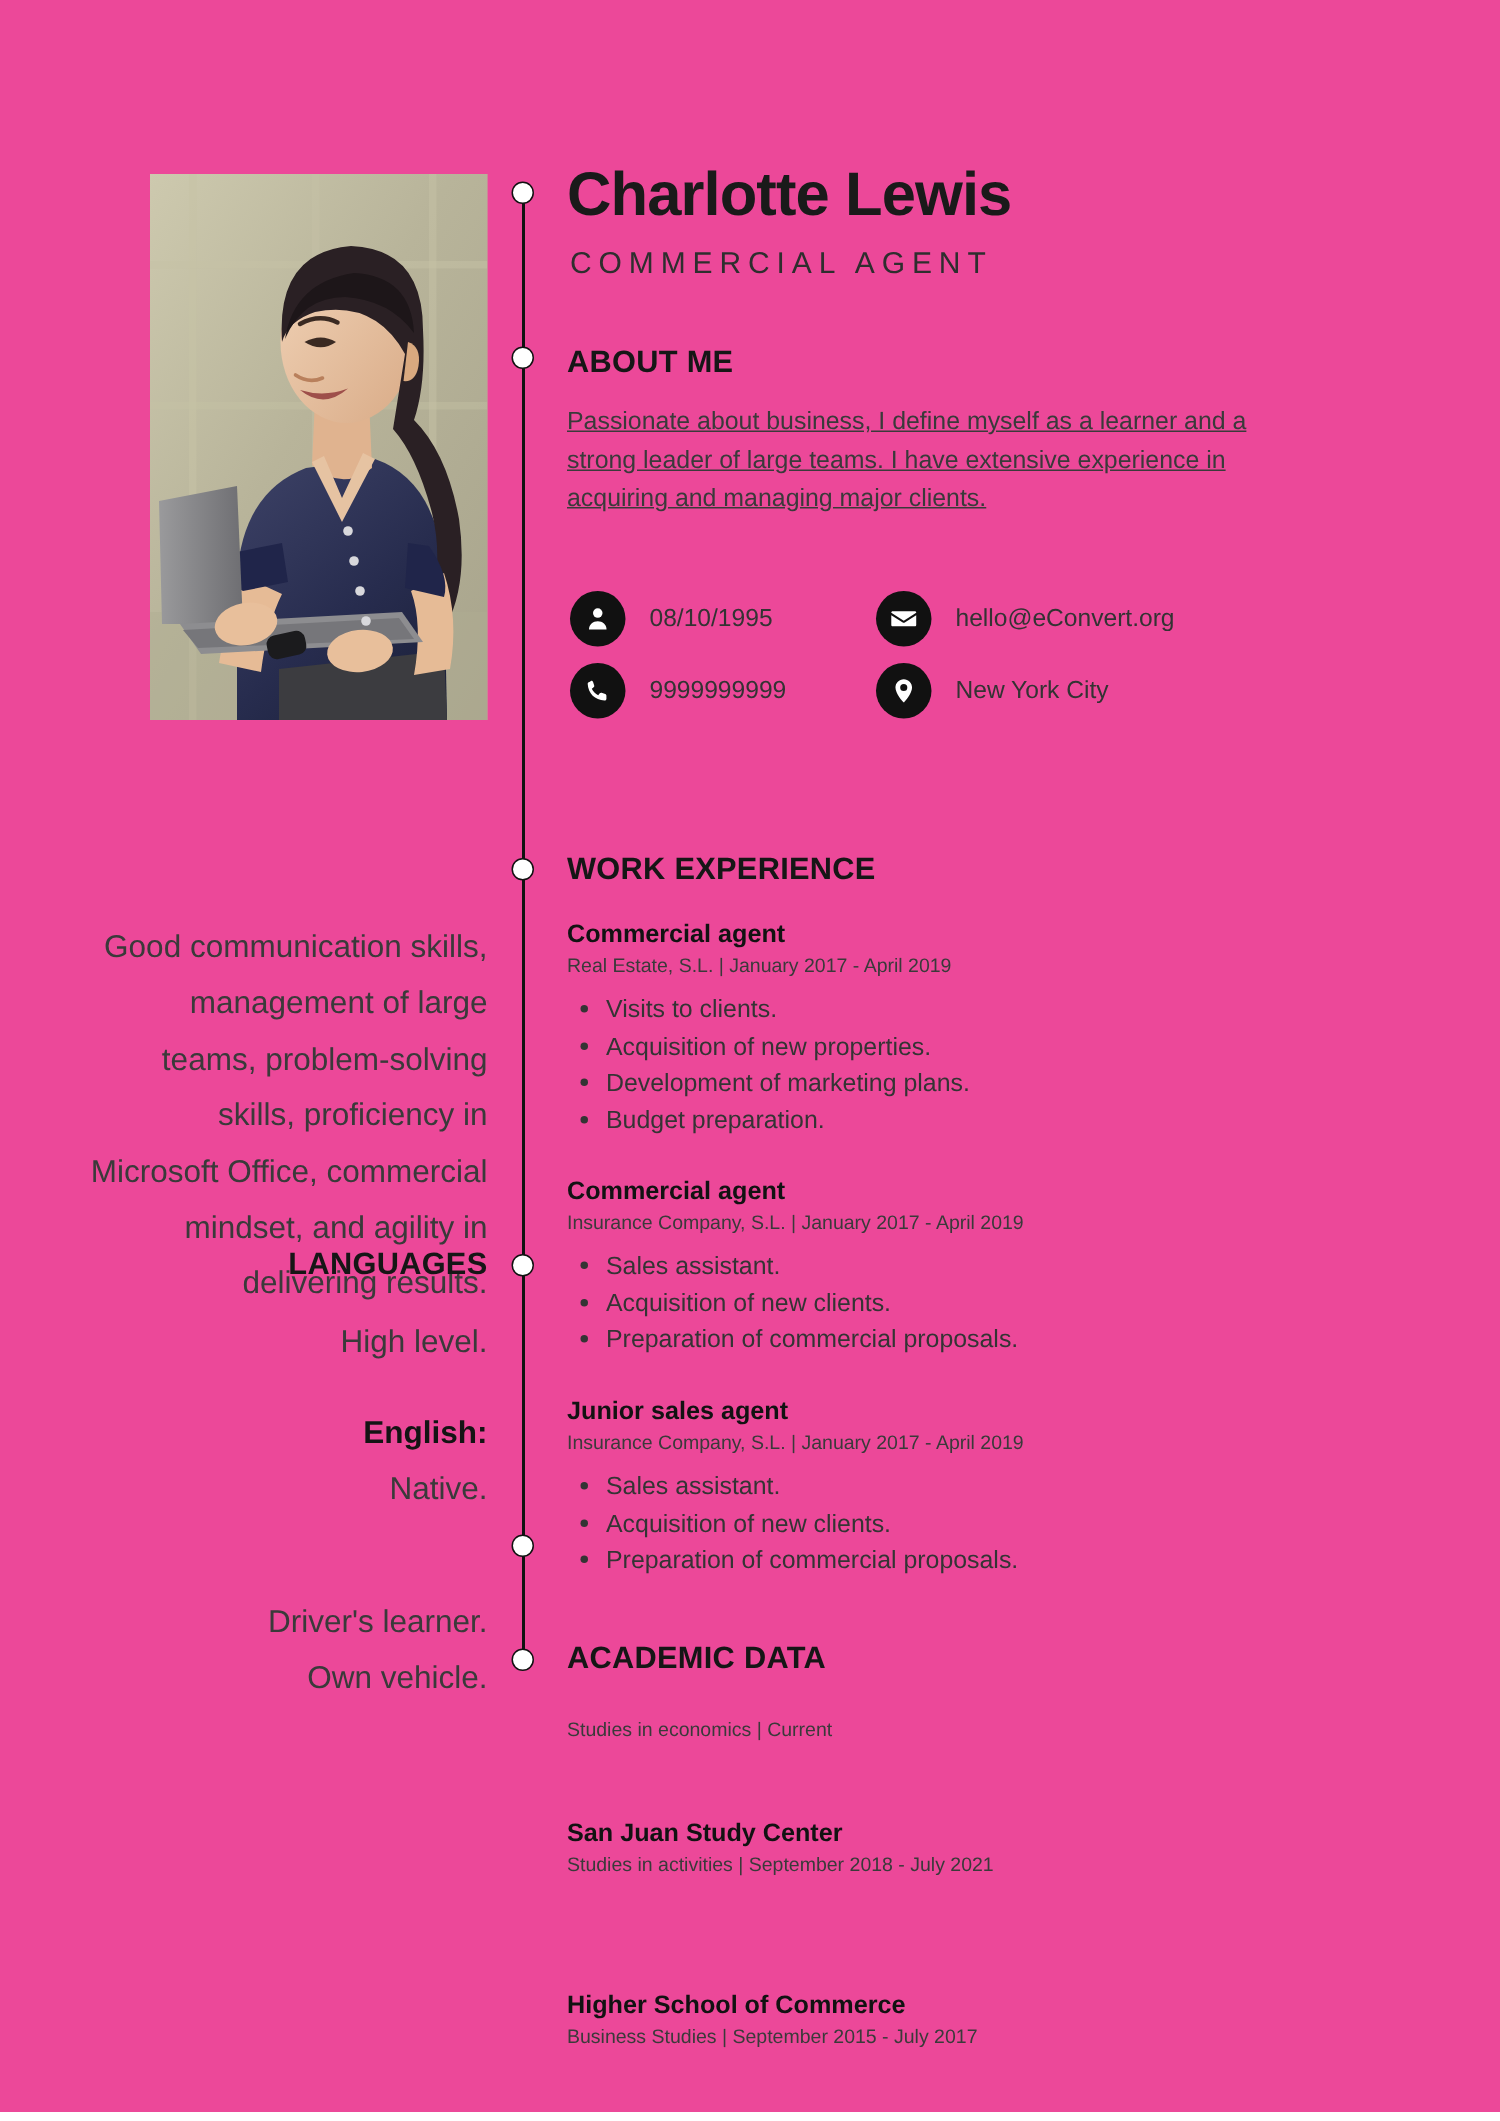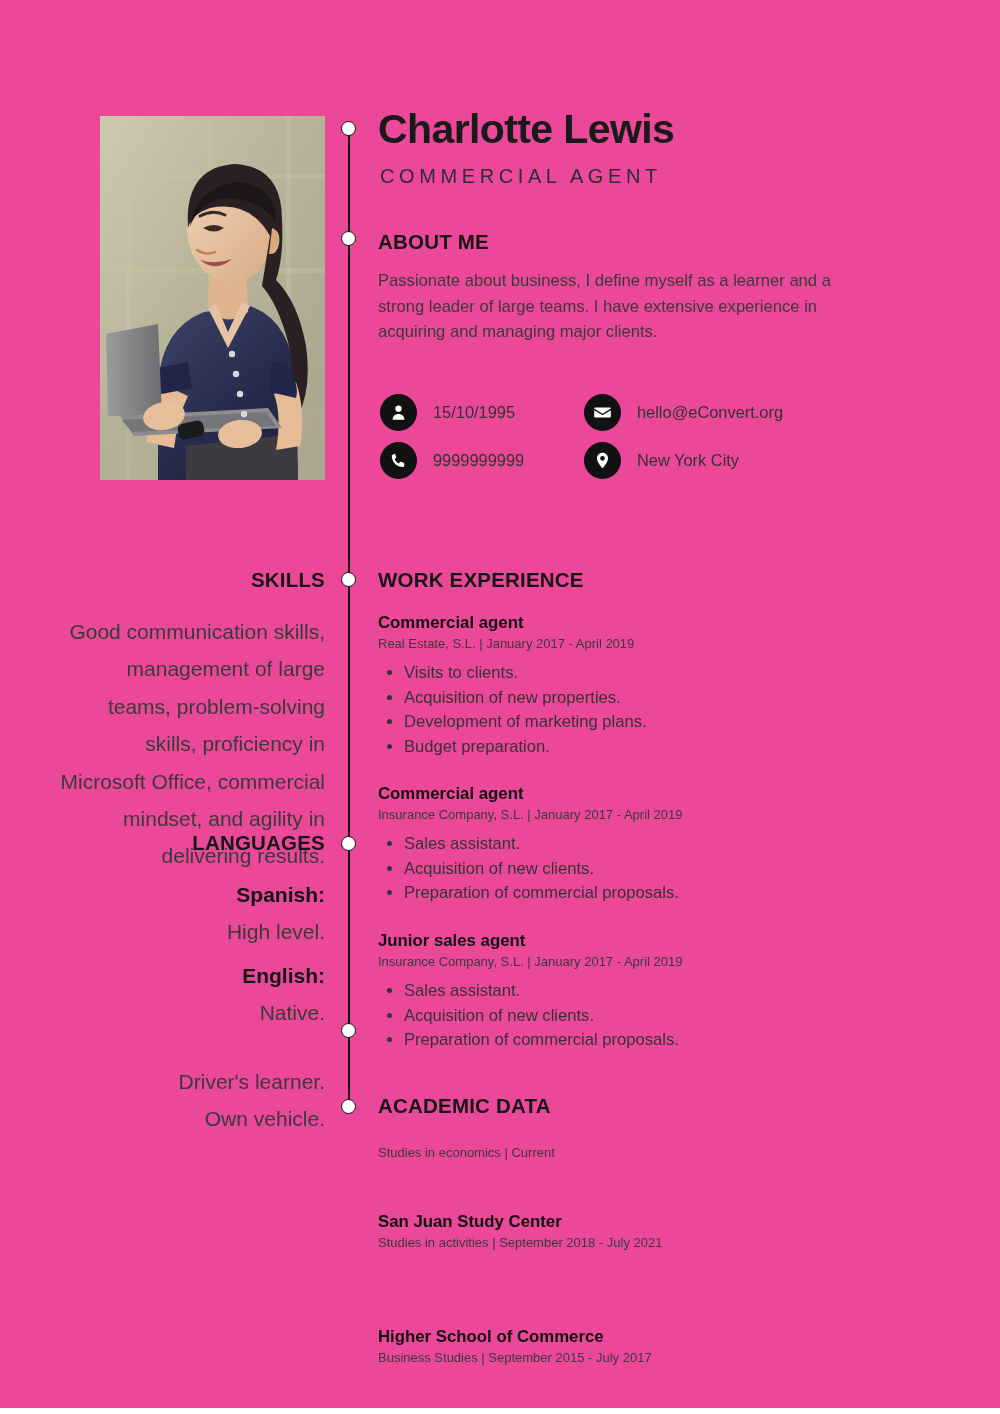--- a/index.html
+++ b/index.html
@@ -77,20 +77,21 @@
     color: #161616;
   }
   .about-body {
     position: absolute;
     left: 378px;
     top: 268px;
     width: 490px;
     font-size: 16.6px;
     line-height: 1.55;
     color: #3a3a3a;
+    text-decoration: underline;
   }
 
   
   .contact {
     position: absolute;
     left: 380px;
     top: 394px;
     width: 480px;
   }
   .crow { position: absolute; display: flex; align-items: center; }
@@ -251,21 +252,21 @@
 
   <div class="contact">
 
     <div class="crow" style="left:0px; top:0px">
       <span class="cicon">
         <svg viewBox="0 0 24 24">
             <circle cx="12" cy="7.2" r="4"></circle>
             <path d="M4.6 21c0-4.3 3.4-7 7.4-7s7.4 2.7 7.4 7z"></path>
           </svg>
       </span>
-      <span class="ctext">15/10/1995</span>
+      <span class="ctext">08/10/1995</span>
     </div>
 
     <div class="crow" style="left:0px; top:48px">
       <span class="cicon">
         <svg viewBox="0 0 24 24">
             <path d="M6.6 3.5c.7 0 1.2.4 1.4 1l1 3c.2.6 0 1.2-.5 1.6L7 10.4c1.1 2.3 3 4.2 5.4 5.3l1.3-1.5c.4-.5 1-.7 1.6-.5l3 1c.6.2 1 .8 1 1.4v2.6c0 .9-.7 1.6-1.6 1.5C9.6 20 4 14.4 3.5 6.2c0-.9.7-1.6 1.5-1.6z"></path>
           </svg>
       </span>
       <span class="ctext">9999999999</span>
     </div>
@@ -282,31 +283,29 @@
     <div class="crow" style="left:204px; top:48px">
       <span class="cicon">
         <svg viewBox="0 0 24 24">
             <path d="M12 2.3c-3.9 0-7 3.1-7 7 0 5.1 6.3 12 6.6 12.3.2.2.6.2.8 0 .3-.3 6.6-7.2 6.6-12.3 0-3.9-3.1-7-7-7zm0 10a3 3 0 1 1 0-6 3 3 0 0 1 0 6z"></path>
           </svg>
       </span>
       <span class="ctext">New York City</span>
     </div>
   </div>
 
-  <div class="sec-head-l" style="top:568px">SKILLS</div>
   <div class="left-body" style="top:613px">Good communication skills, management of large teams, problem-solving skills, proficiency in Microsoft Office, commercial mindset, and agility in delivering results.</div>
 
   <div class="sec-head-l" style="top:831px">LANGUAGES</div>
 
   <div class="left-body" style="top:876px">
-    <div class="lang-name">Spanish:</div>
     <div>High level.</div>
   </div>
 
-  <div class="left-body" style="top:957px">
+  <div class="left-body" style="top:937px">
     <div class="lang-name">English:</div>
     <div>Native.</div>
   </div>
 
   <div class="left-body" style="top:1063px">
     <div>Driver's learner.</div>
     <div>Own vehicle.</div>
   </div>
 
   <div class="sec-head-r" style="top:568px">WORK EXPERIENCE</div>

